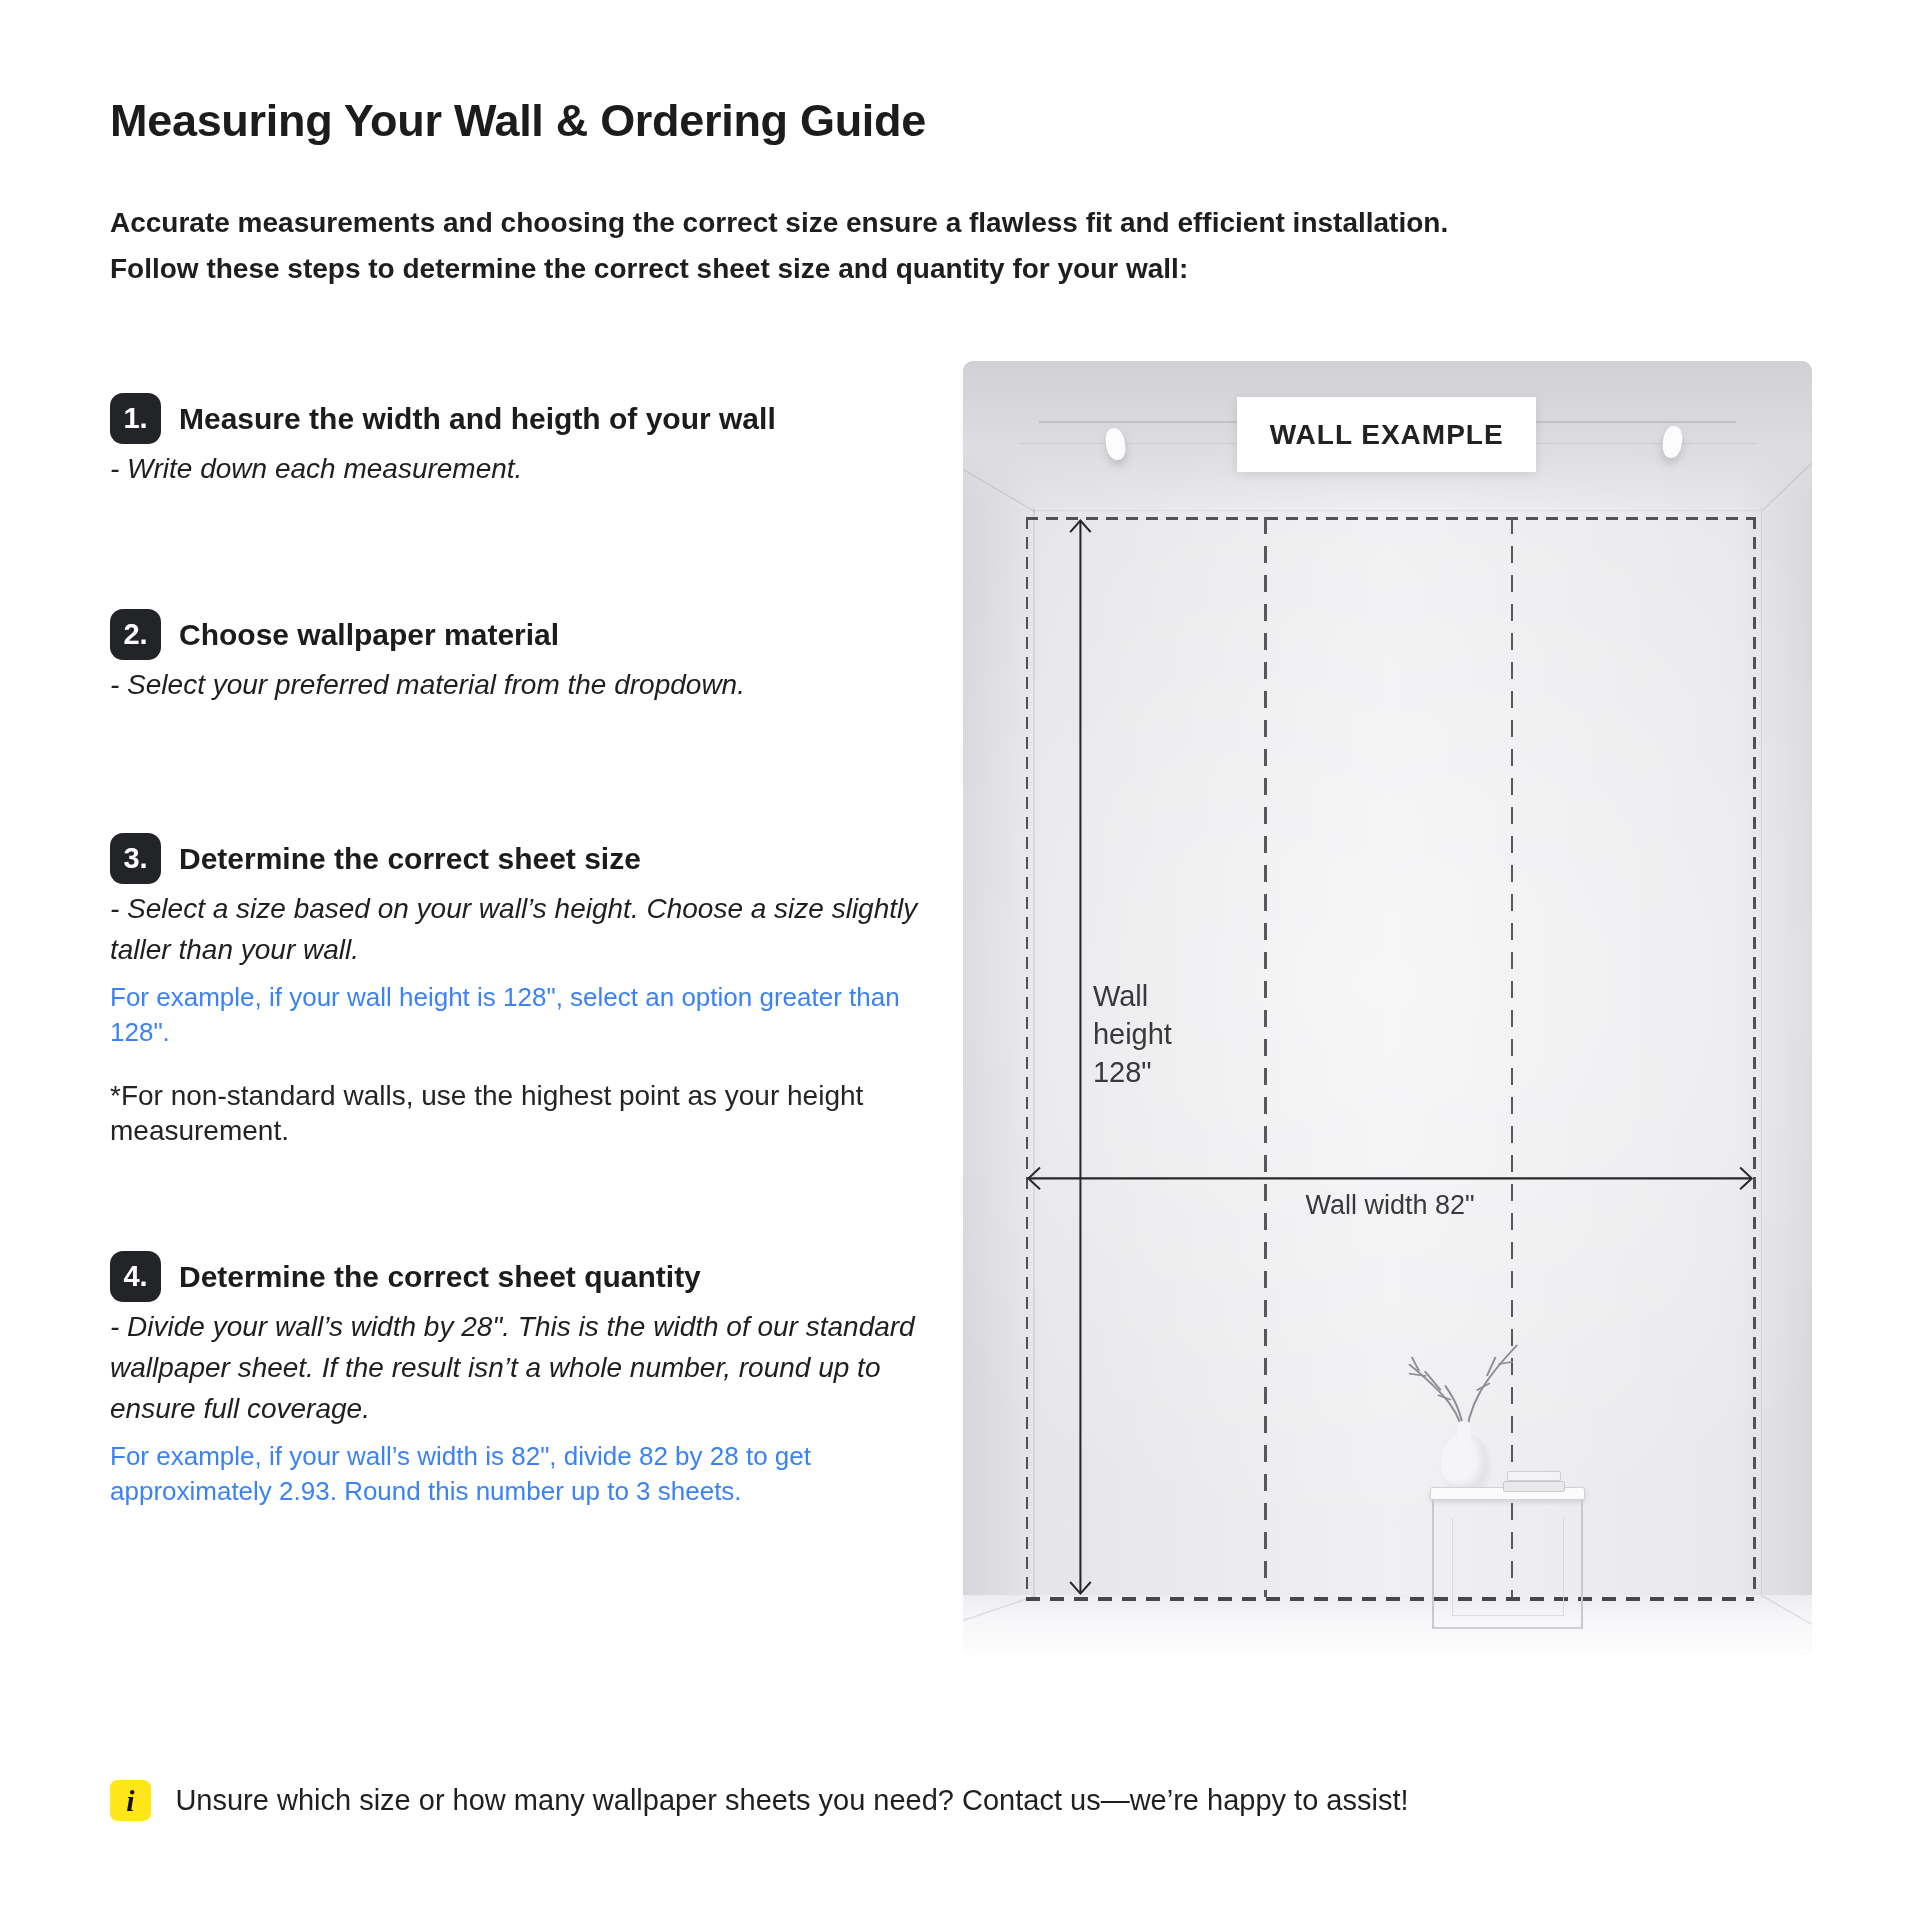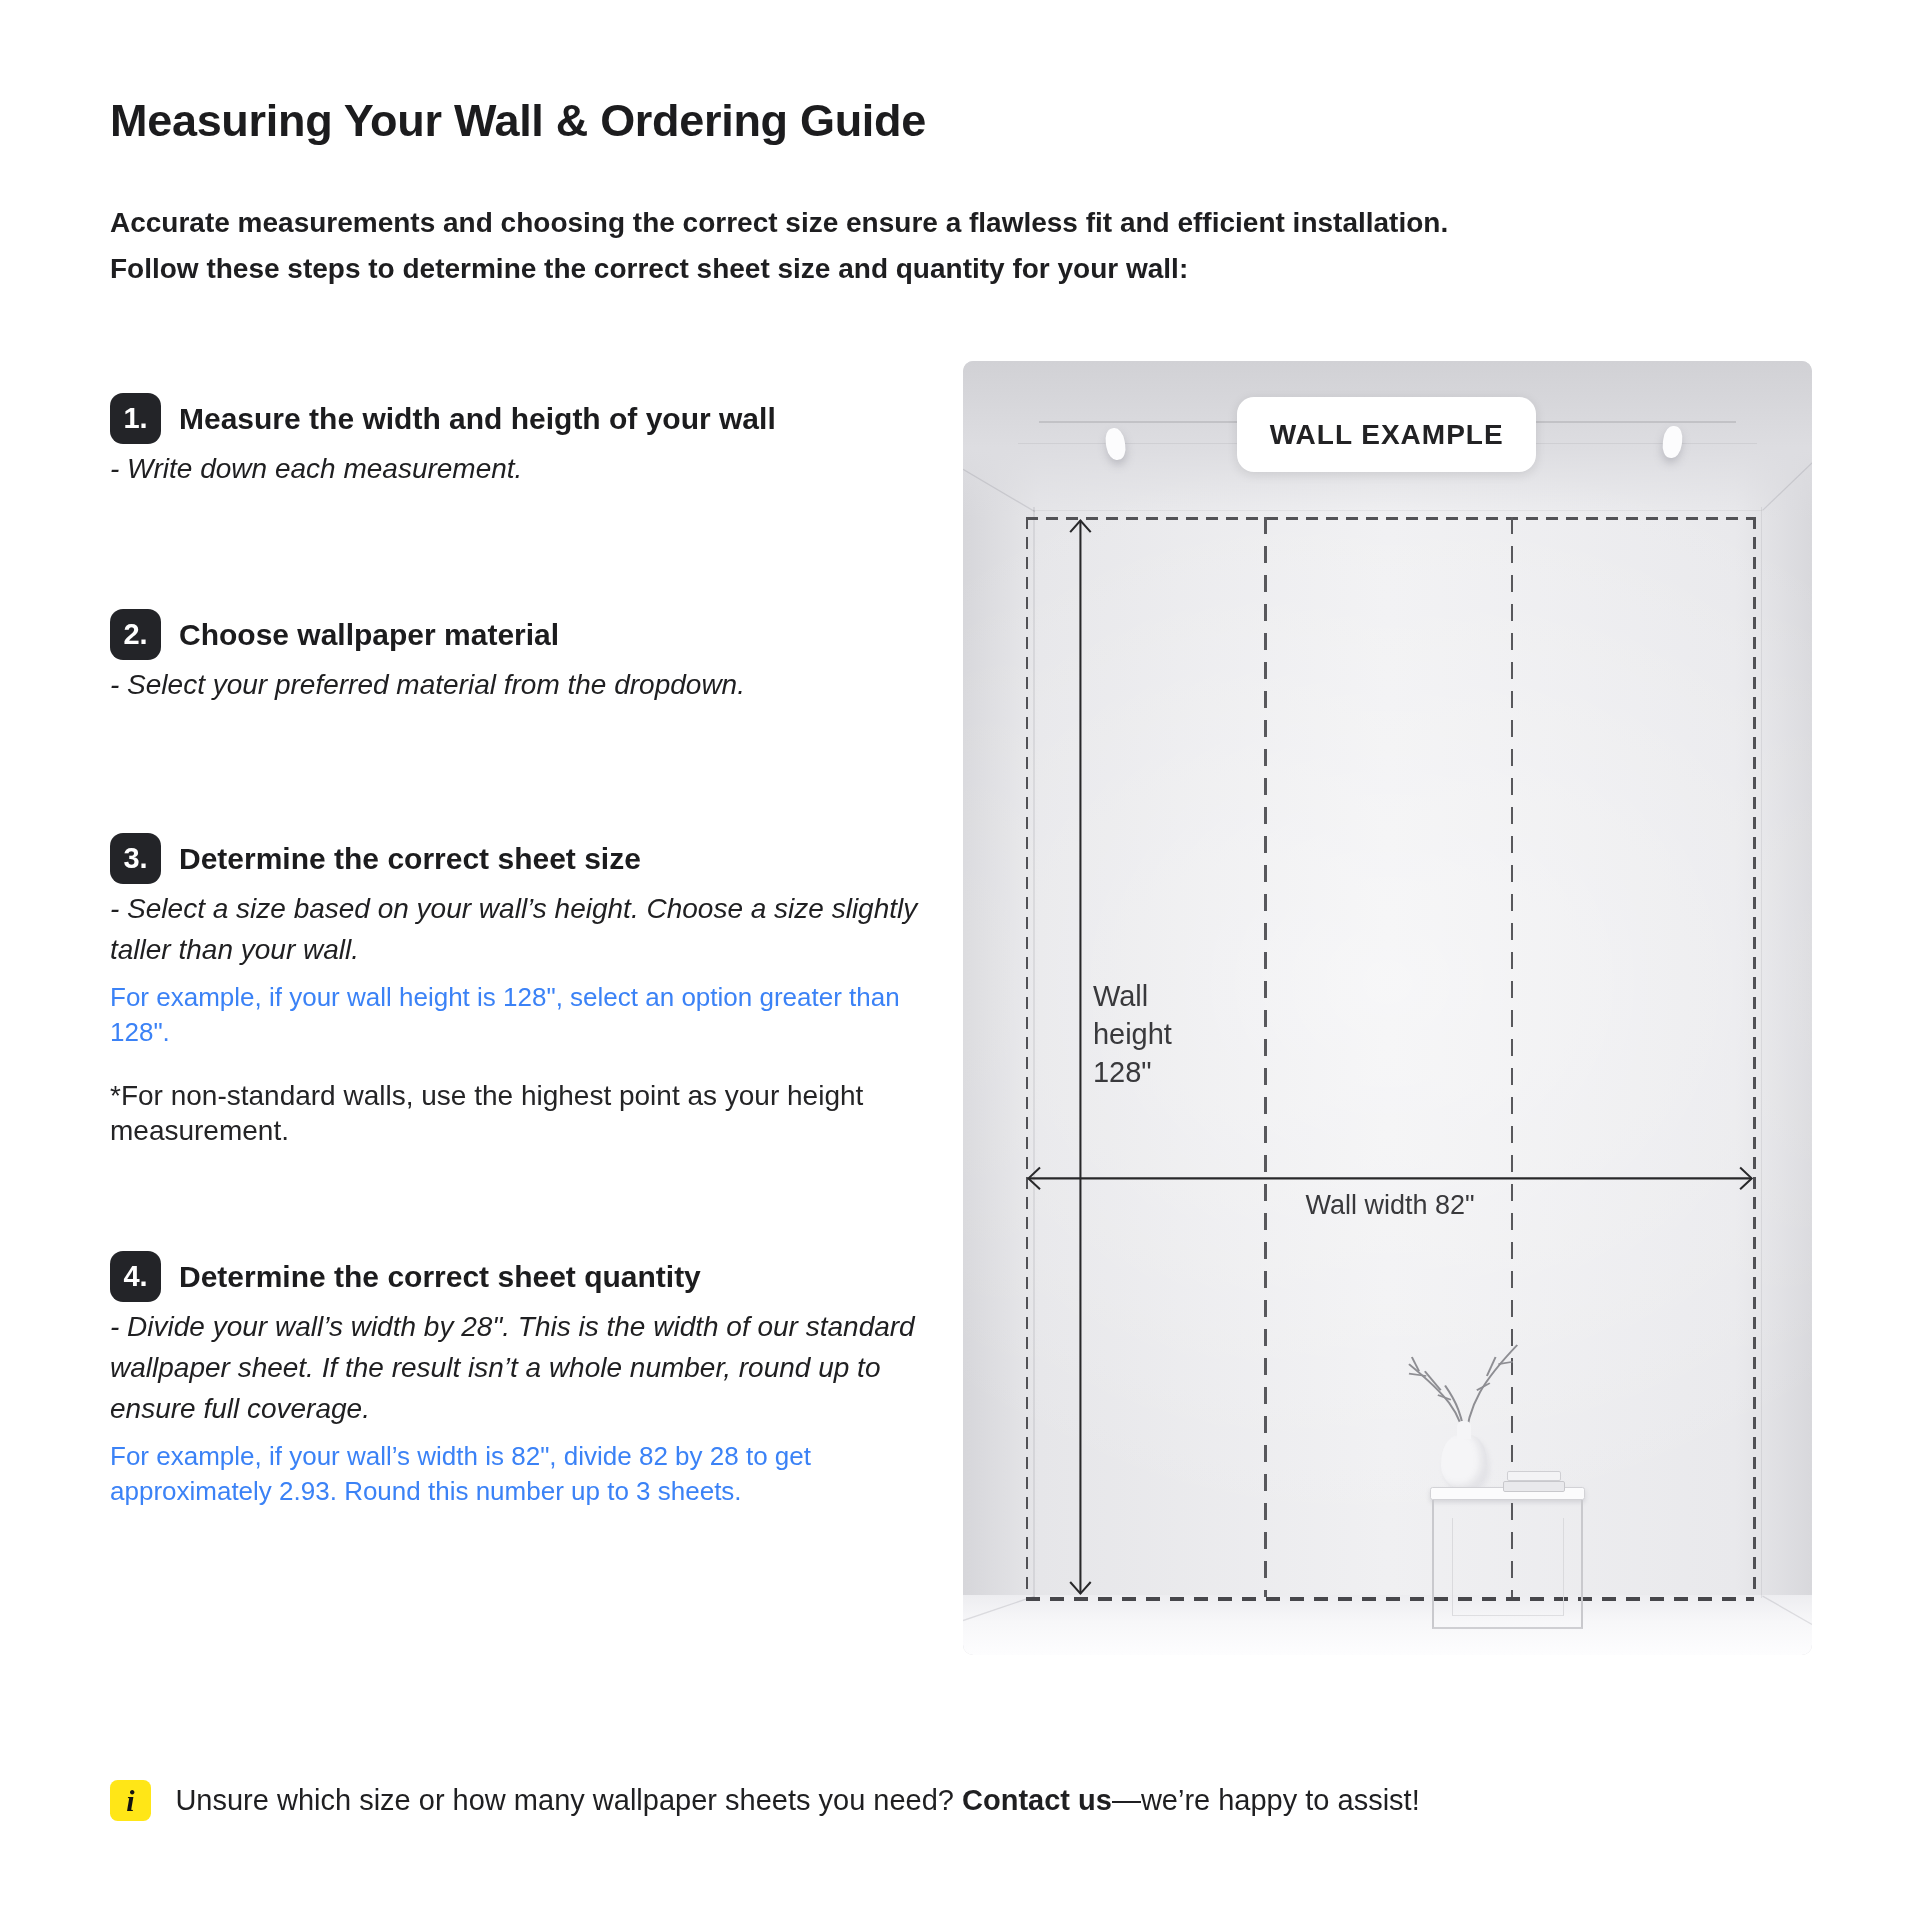--- a/index.html
+++ b/index.html
@@ -74,21 +74,21 @@
   .dash-right{left:93.1%;top:12.05%;height:83.5%;}
   .sheet-divider{position:absolute;top:12.05%;height:83.5%;width:2.6px;
     background:repeating-linear-gradient(180deg,#58585c 0 17.3px,rgba(0,0,0,0) 17.3px 29px);}
   .div-1{left:35.5%;}
   .div-2{left:64.5%;}
 
   .arrow-svg{position:absolute;left:0;top:0;width:100%;height:100%;}
 
   .wall-badge{
     position:absolute;left:32.3%;top:2.8%;width:35.2%;height:5.8%;
-    background:#ffffff;border-radius:17px;box-shadow:0 2.6px 10.3px rgba(0,0,0,.10);
+    background:#ffffff;border-radius:0;box-shadow:0 2.6px 10.3px rgba(0,0,0,.10);
     display:flex;align-items:center;justify-content:center;
     font-size:28px;font-weight:700;letter-spacing:1px;color:#222224;
   }
   .height-label{
     position:absolute;left:15.3%;top:47.6%;font-size:29px;line-height:1.32;
     color:#39393c;white-space:pre-line;
   }
   .width-label{
     position:absolute;left:7.4%;width:85.8%;top:64.1%;text-align:center;
     font-size:27px;color:#39393c;
@@ -125,21 +125,21 @@
 
   
   .footer{position:absolute;left:110px;top:1780px;display:flex;align-items:center;gap:24.4px;}
   .info-badge{
     width:41px;height:41px;flex:0 0 auto;background:#ffe617;border-radius:7.7px;
     display:flex;align-items:center;justify-content:center;
     font-family:"Liberation Serif",serif;font-style:italic;font-weight:700;
     font-size:30px;color:#111111;
   }
   .footer-text{font-size:29px;color:#1f1f21;}
-  .contact{font-weight:700;}
+  .contact{font-weight:400;}
 </style>
 </head>
 <body>
 
 <h1 class="page-title">Measuring Your Wall &amp; Ordering Guide</h1>
 
 <div class="intro">
   <div>Accurate measurements and choosing the correct size ensure a flawless fit and efficient installation.</div>
   <div>Follow these steps to determine the correct sheet size and quantity for your wall:</div>
 </div>

